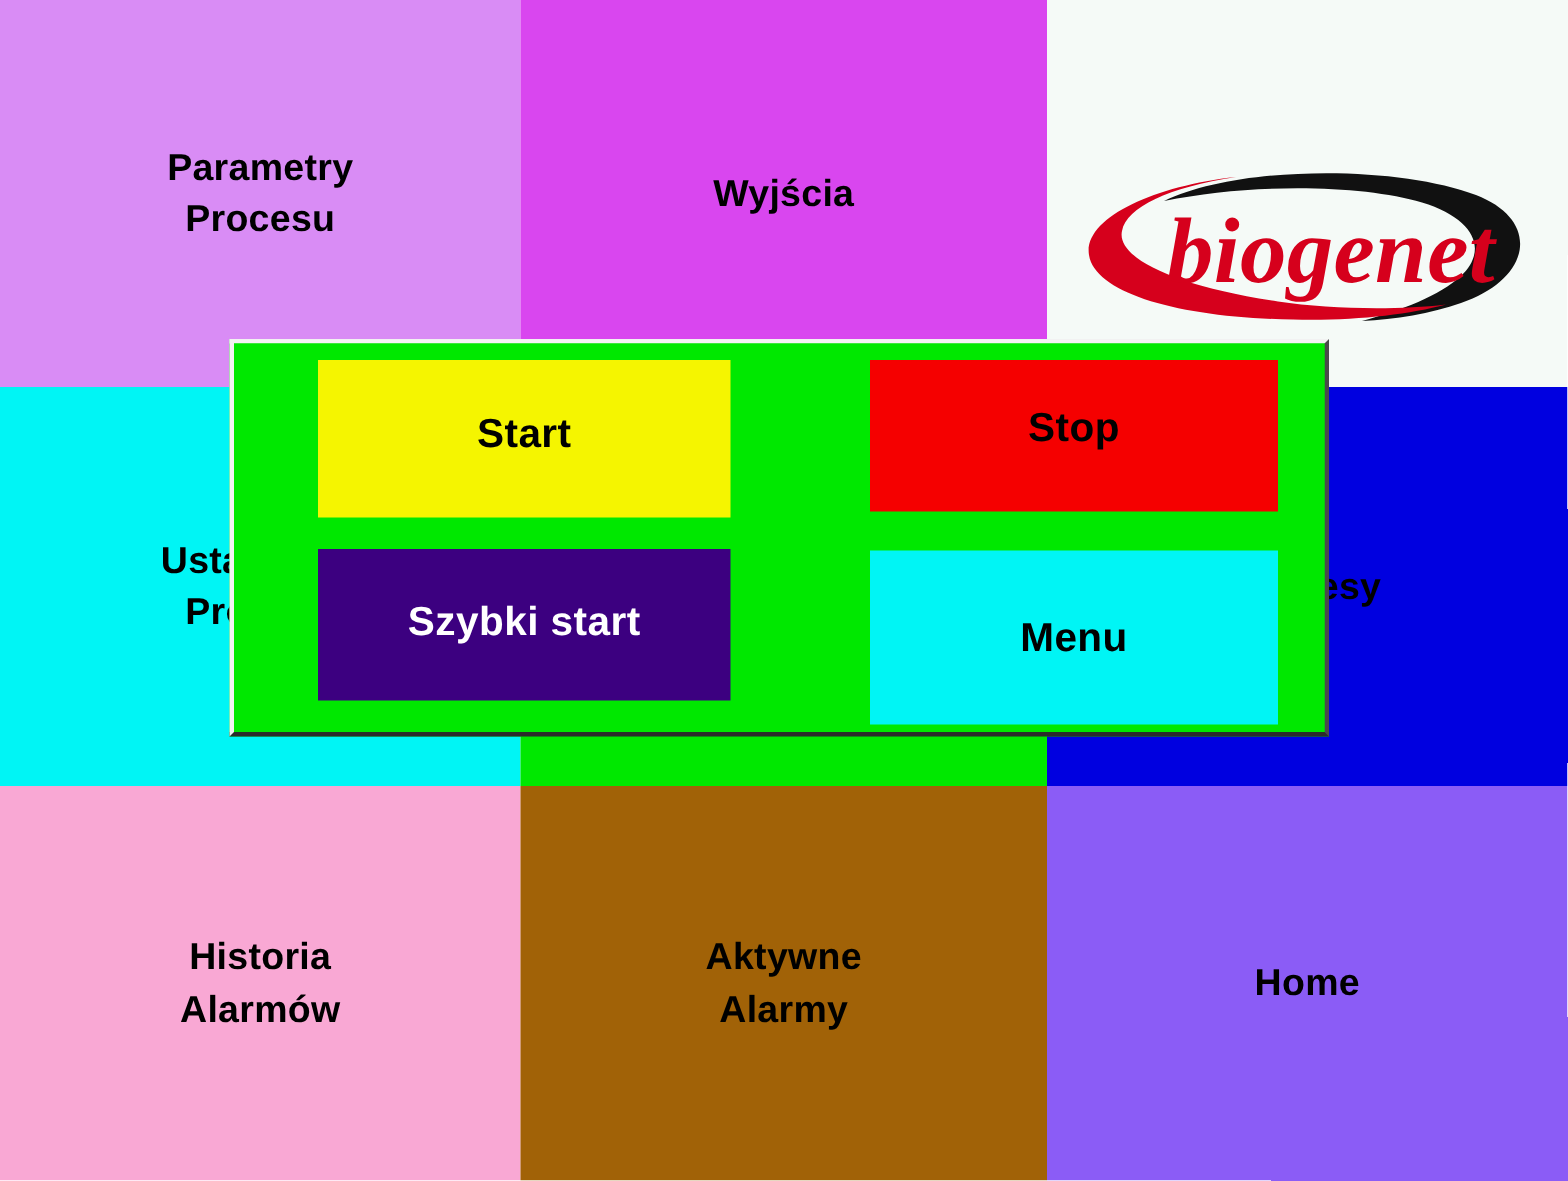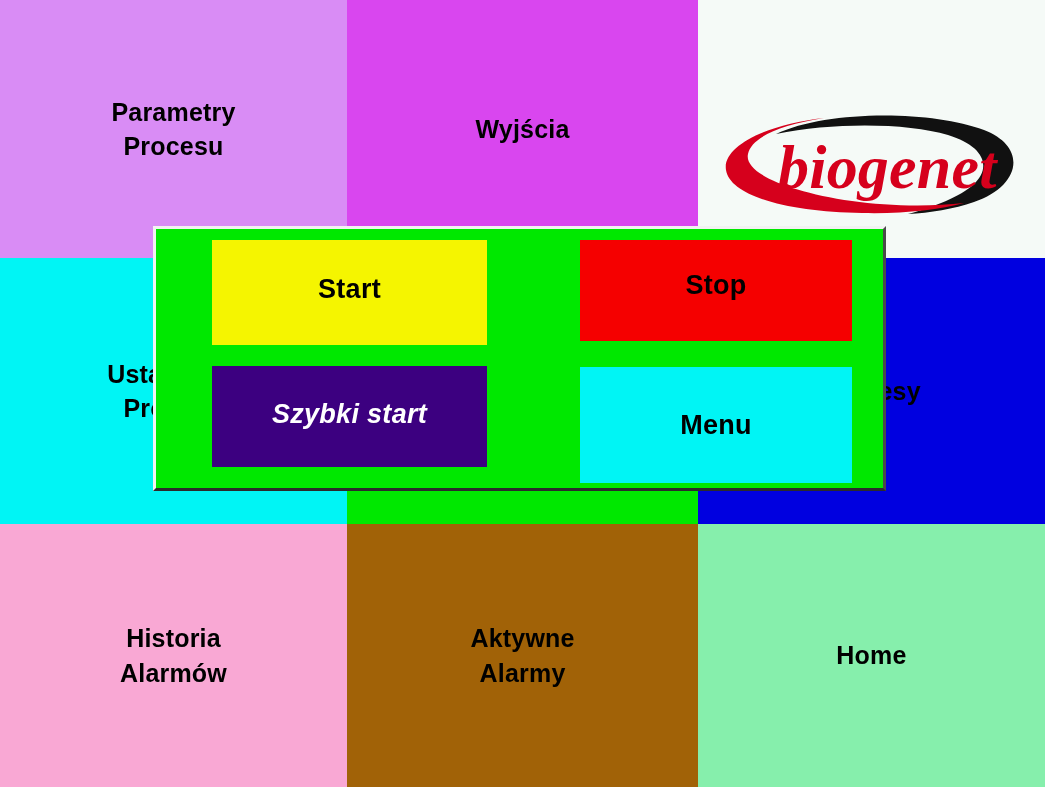--- a/index.html
+++ b/index.html
@@ -91,21 +91,20 @@
   }
   #btn-stop {
     left: 424px; top: 11px;  width: 272px; height: 101px;
     background: #f50000; color: #000000;
     padding-bottom: 10px;
   }
   #btn-quickstart {
     left: 56px;  top: 137px; width: 275px; height: 101px;
     background: #3c0080; color: #ffffff;
     padding-bottom: 4px;
-    font-style: italic;
   }
   #btn-menu {
     left: 424px; top: 138px; width: 272px; height: 116px;
     background: #00f5f5; color: #000000;
     padding-bottom: 0px;
   }
 </style>
 </head>
 <body>
 
@@ -151,21 +150,21 @@
   <div class="tile col-a row-3" id="tile-alarm-history" style="background:#f9a8d4;">
     <span>Historia
 Alarmów</span>
   </div>
 
   <div class="tile col-b row-3" id="tile-active-alarms" style="background:#a16207;">
     <span>Aktywne
 Alarmy</span>
   </div>
 
-  <div class="tile col-c row-3" id="tile-home" style="background:#86efac;">
+  <div class="tile col-c row-3" id="tile-home" style="background:#8b5cf6;">
     <span>Home</span>
   </div>
 
   <div id="dialog">
     <div id="dialog-inner">
 
       <div class="dlg-btn" id="btn-start">
         <span>Start</span>
       </div>
 

